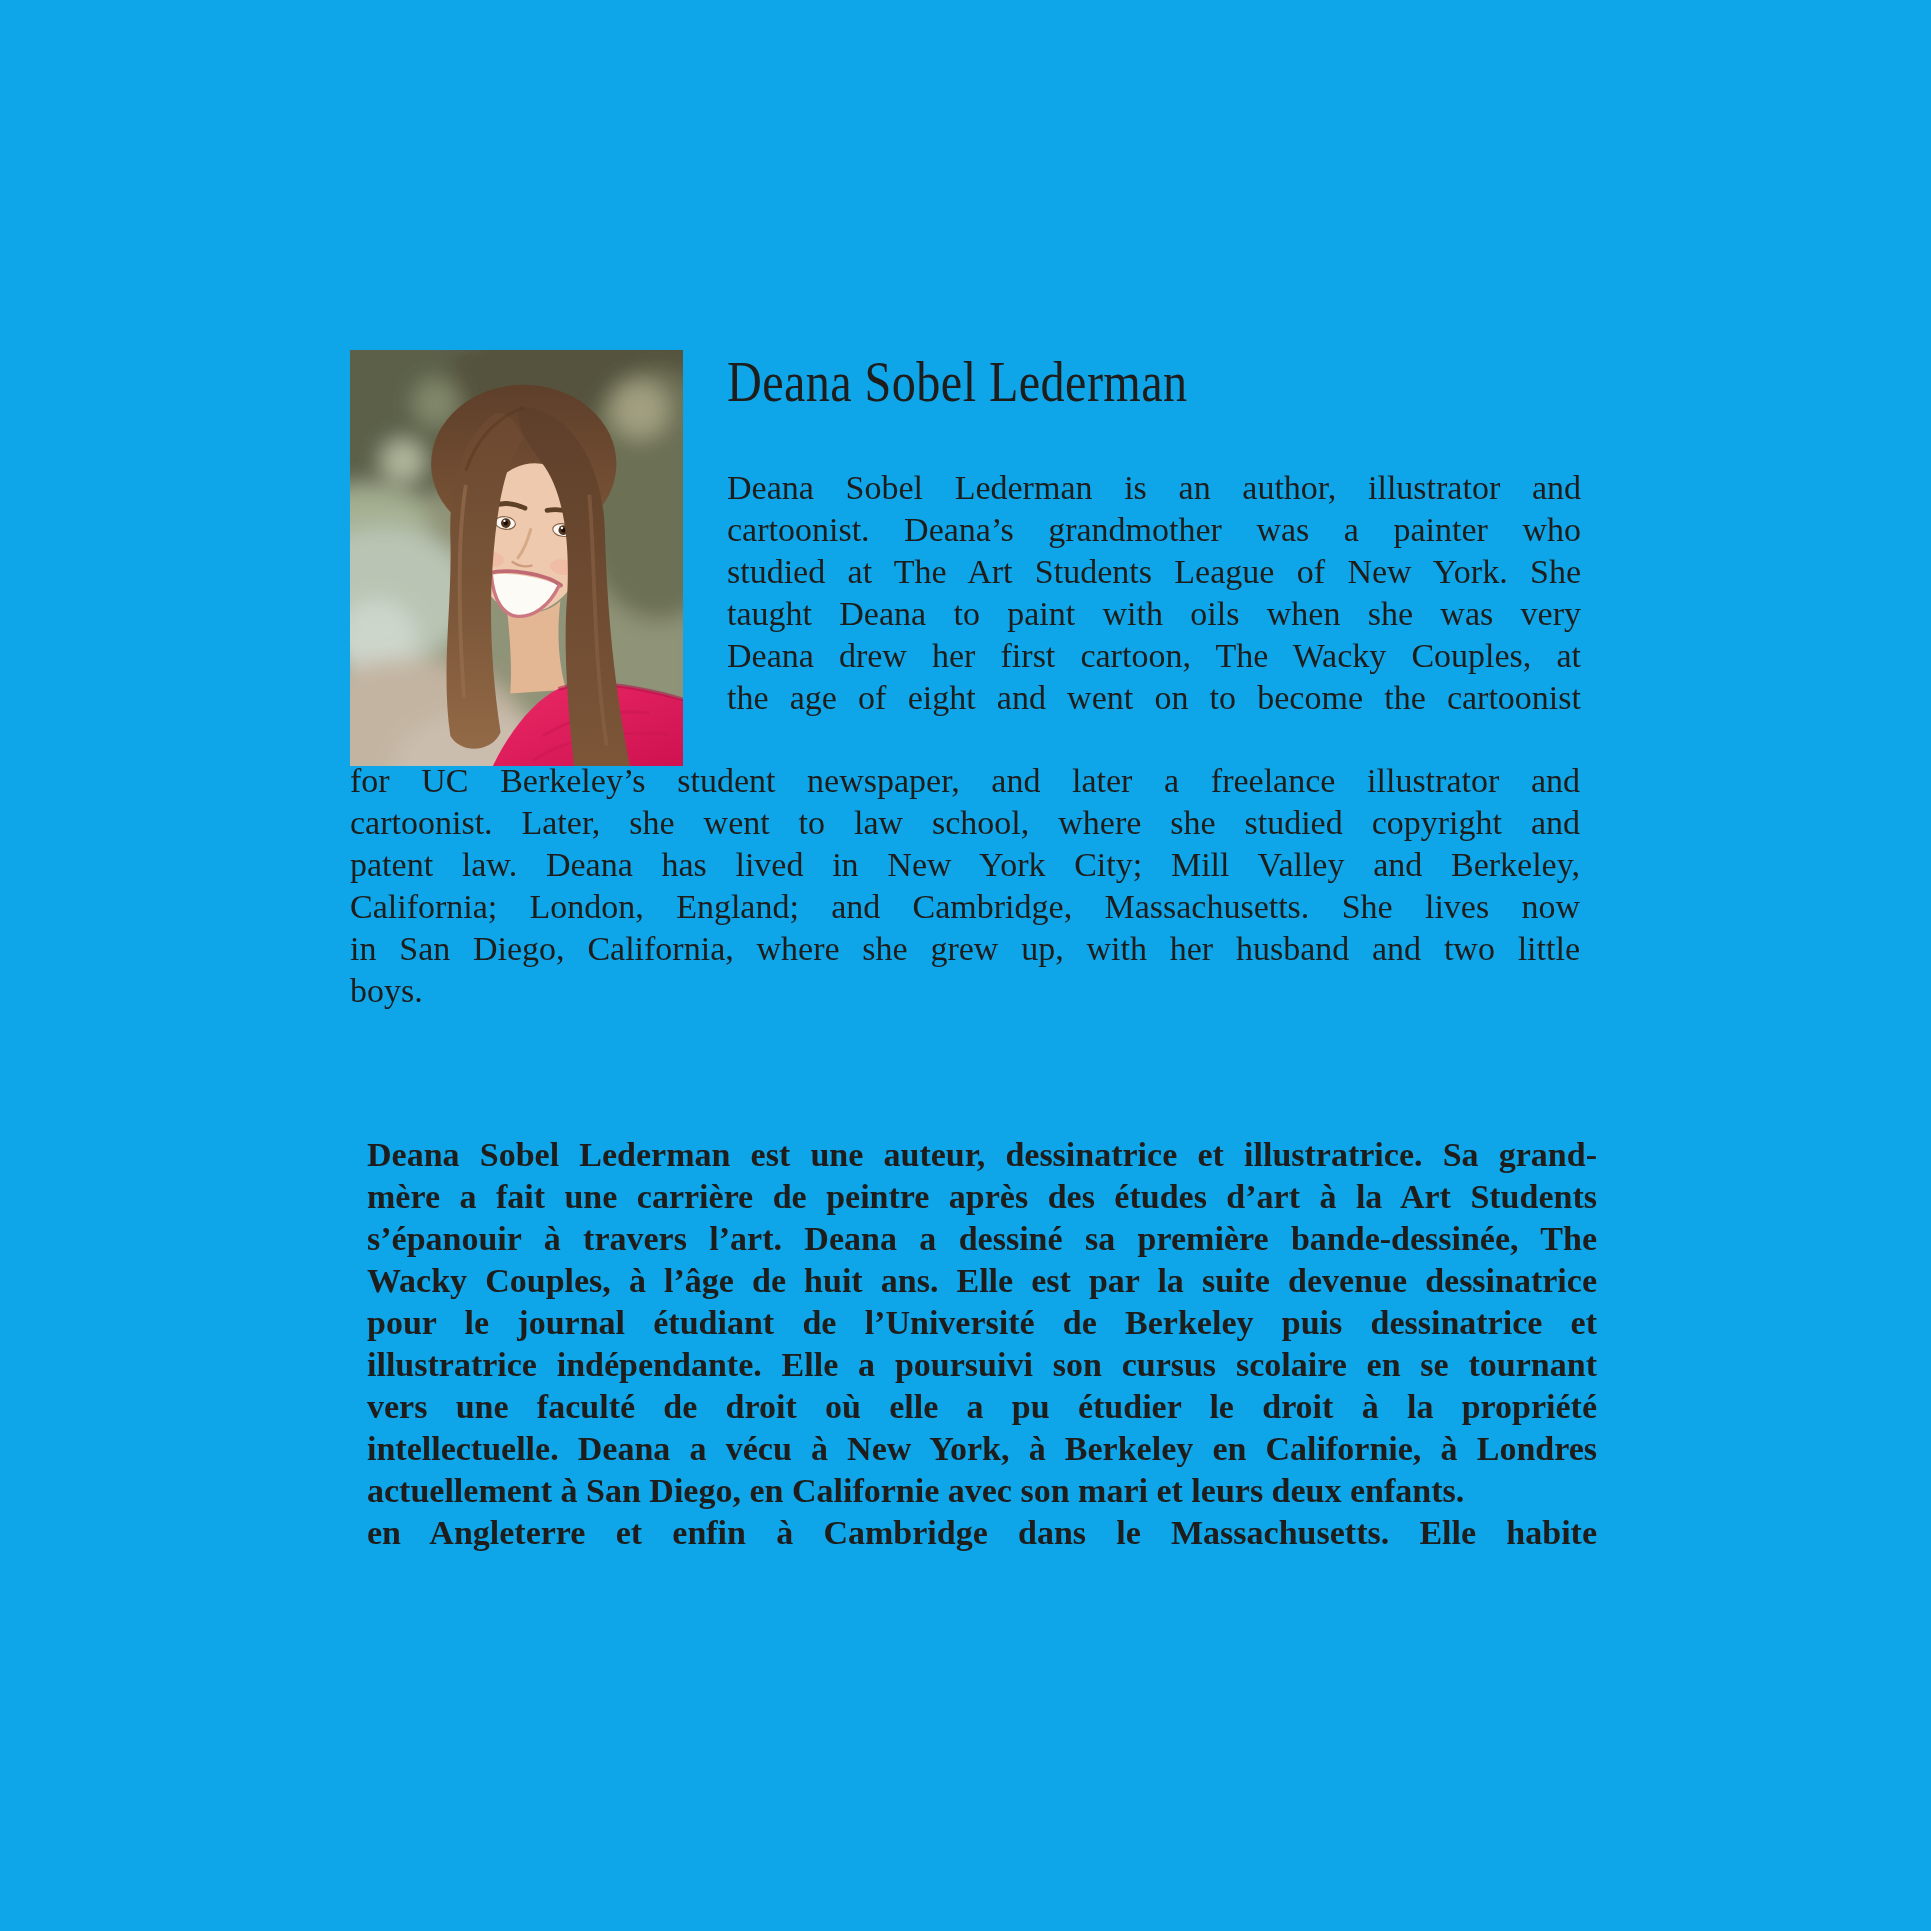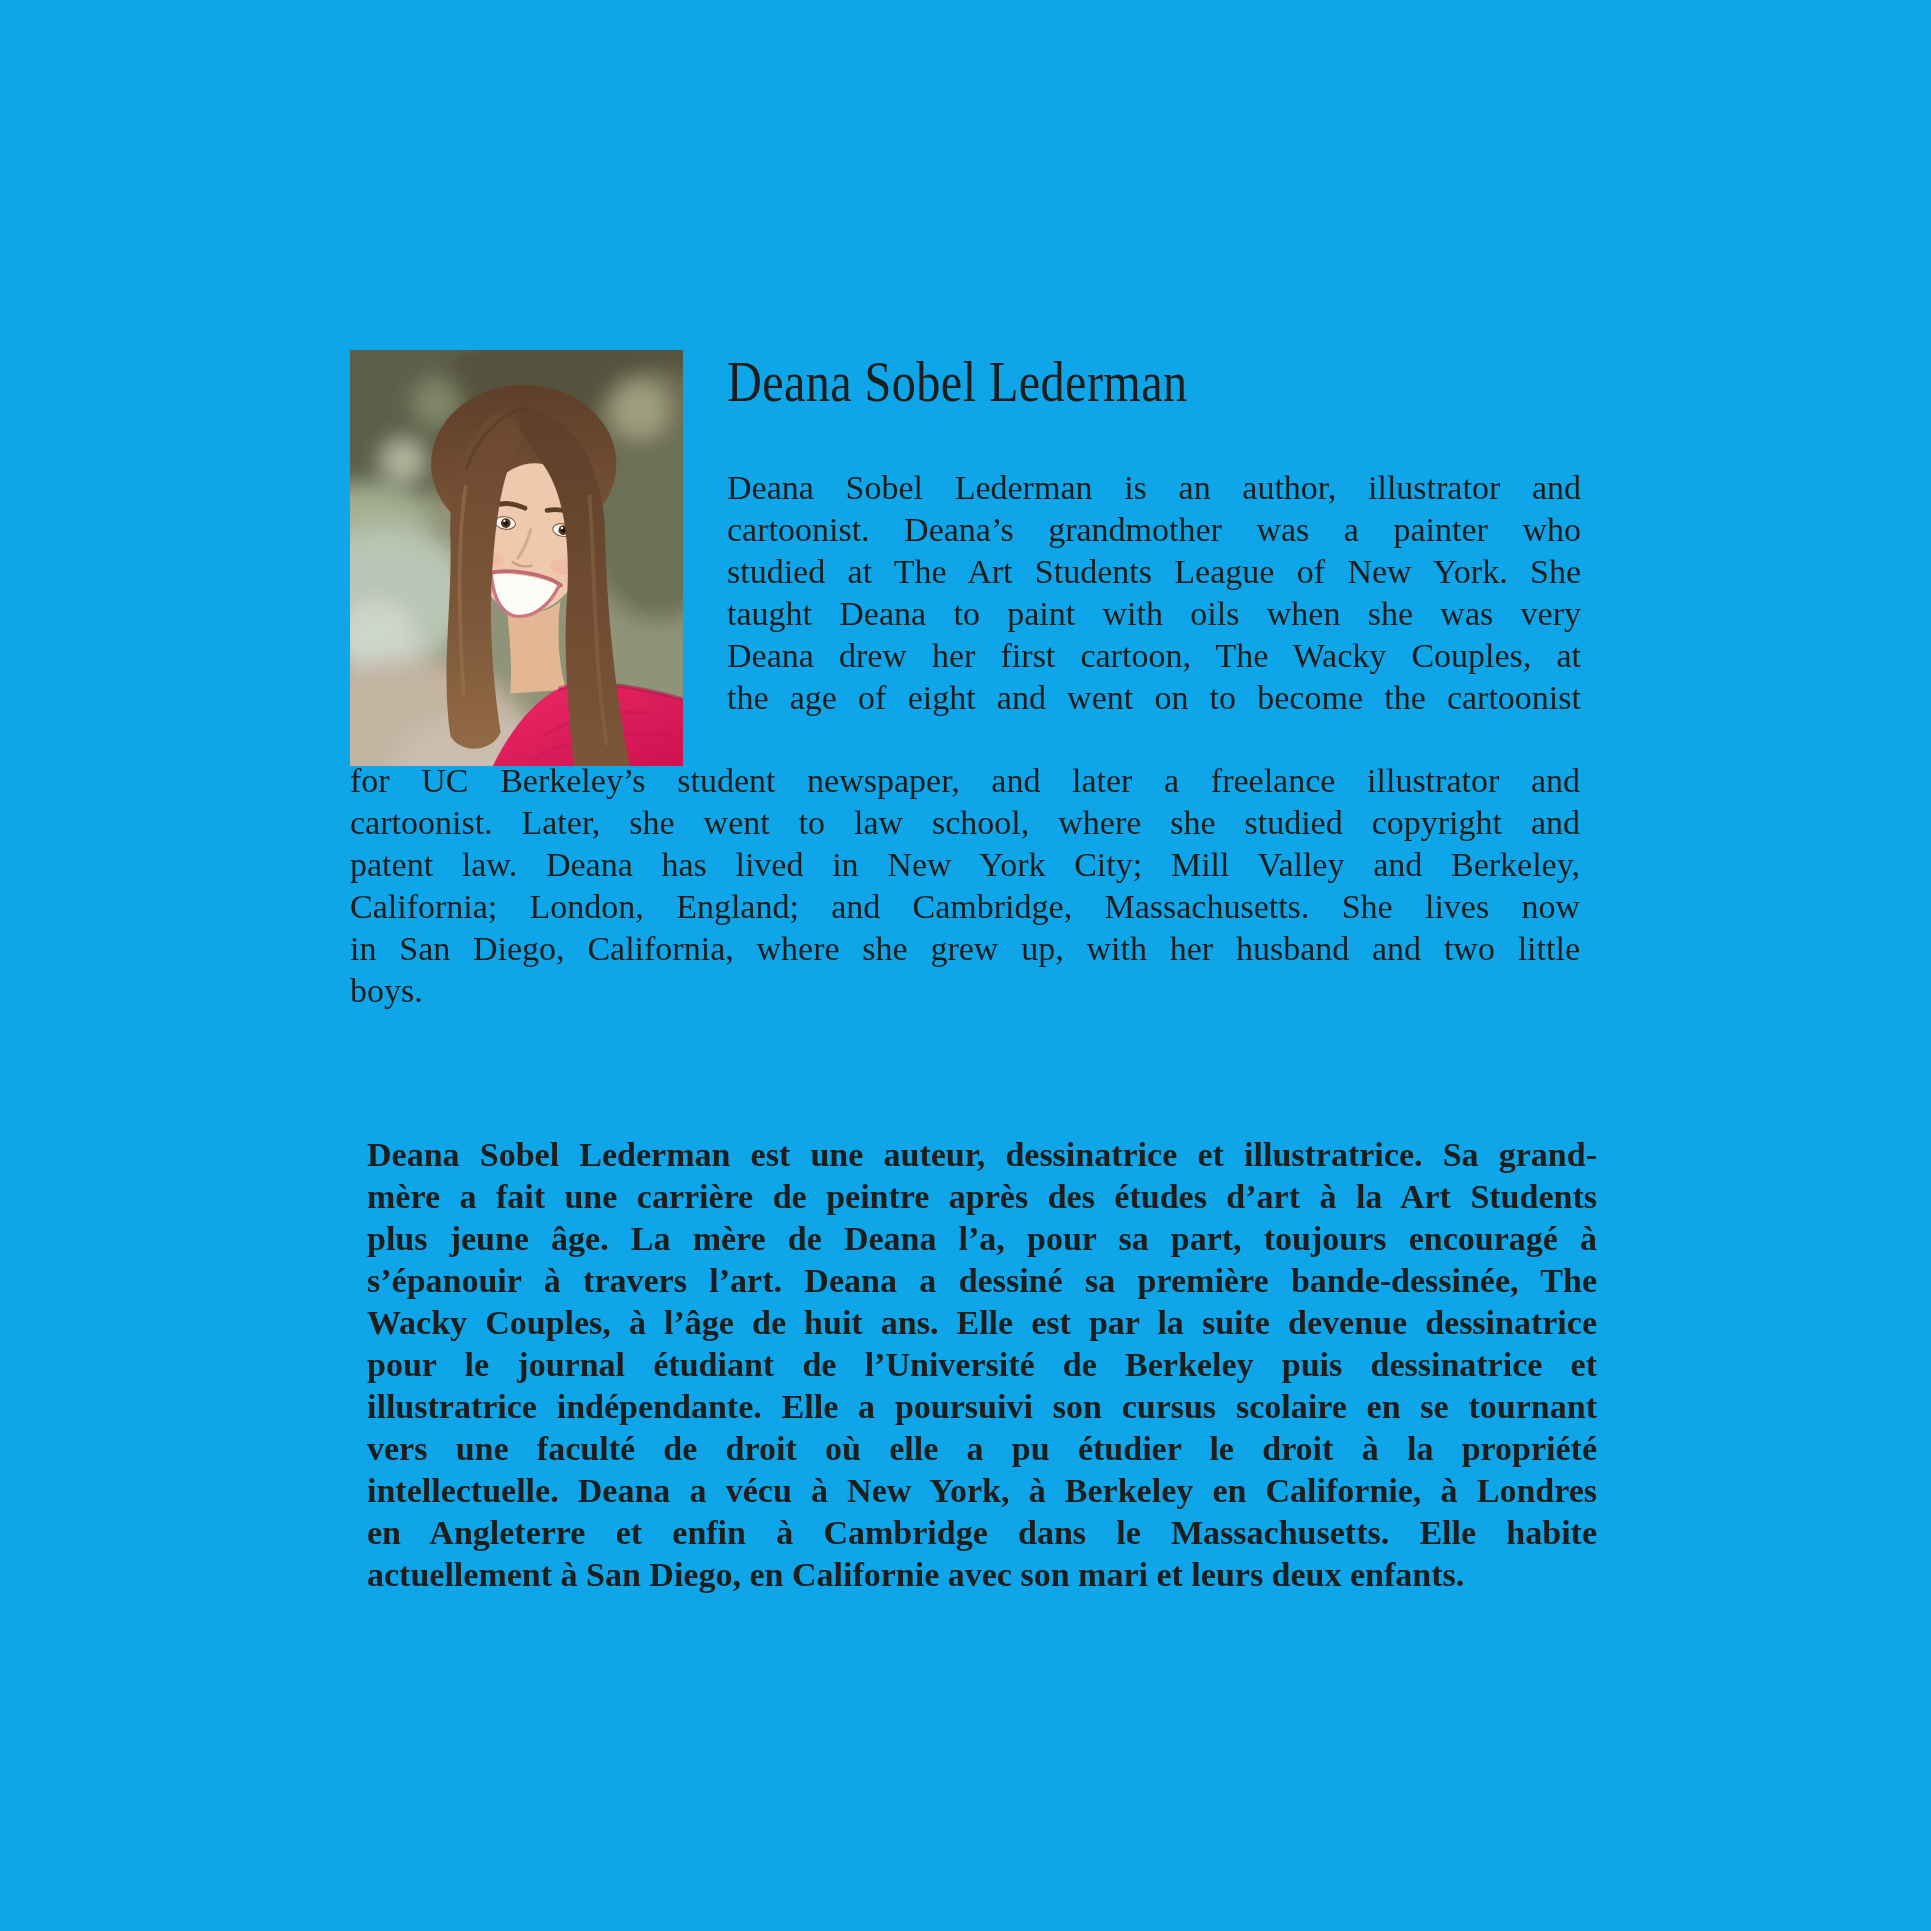--- a/index.html
+++ b/index.html
@@ -166,26 +166,25 @@
         <span class="tline">cartoonist. Later, she went to law school, where she studied copyright and</span>
         <span class="tline">patent law. Deana has lived in New York City; Mill Valley and Berkeley,</span>
         <span class="tline">California; London, England; and Cambridge, Massachusetts. She lives now</span>
         <span class="tline">in San Diego, California, where she grew up, with her husband and two little</span>
         <span class="tline tline-left">boys.</span>
       </p>
 
     <p class="bio bio-fr" lang="fr">
         <span class="tline">Deana Sobel Lederman est une auteur, dessinatrice et illustratrice. Sa grand-</span>
         <span class="tline">mère a fait une carrière de peintre après des études d’art à la Art Students</span>
-        <span class="tline">plus jeune âge. La mère de Deana l’a, pour sa part, toujours encouragé à</span>
         <span class="tline">s’épanouir à travers l’art. Deana a dessiné sa première bande-dessinée, The</span>
         <span class="tline">Wacky Couples, à l’âge de huit ans. Elle est par la suite devenue dessinatrice</span>
         <span class="tline">pour le journal étudiant de l’Université de Berkeley puis dessinatrice et</span>
         <span class="tline">illustratrice indépendante. Elle a poursuivi son cursus scolaire en se tournant</span>
         <span class="tline">vers une faculté de droit où elle a pu étudier le droit à la propriété</span>
         <span class="tline">intellectuelle. Deana a vécu à New York, à Berkeley en Californie, à Londres</span>
+        <span class="tline tline-left">actuellement à San Diego, en Californie avec son mari et leurs deux enfants.</span>
         <span class="tline">en Angleterre et enfin à Cambridge dans le Massachusetts. Elle habite</span>
-        <span class="tline tline-left">actuellement à San Diego, en Californie avec son mari et leurs deux enfants.</span>
       </p>
 
   </div>
 </div>
 
 
 </body></html>

